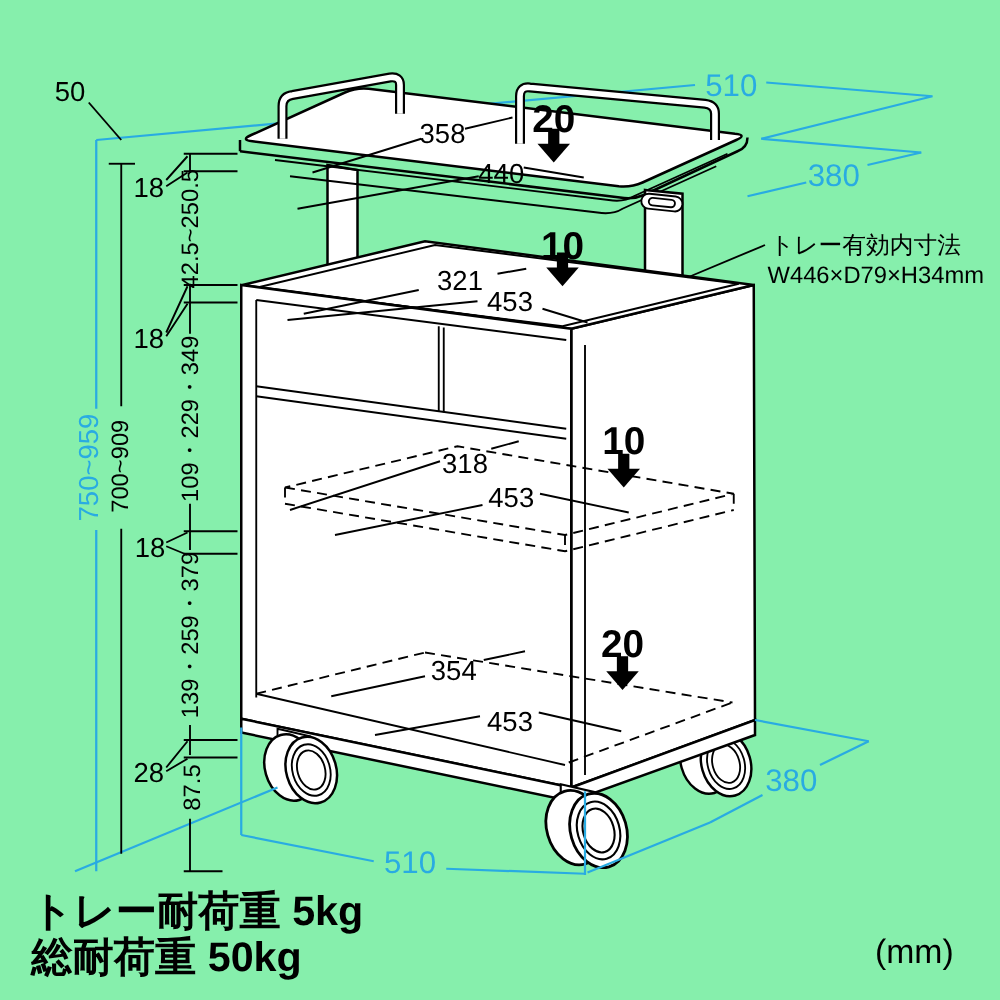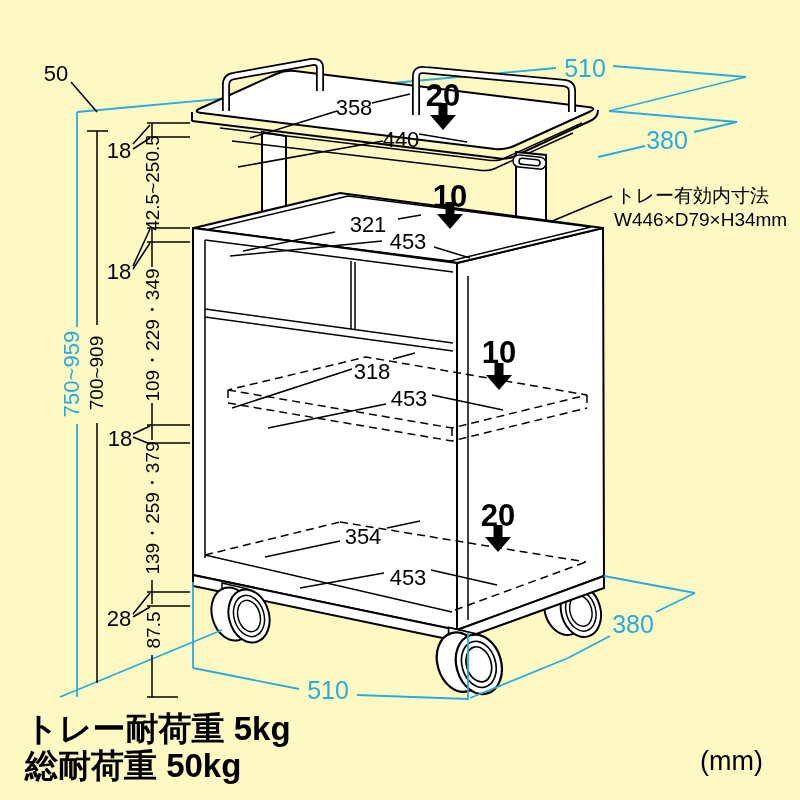--- a/index.html
+++ b/index.html
@@ -1,16 +1,16 @@
 <!DOCTYPE html>
 <html><head>
 <meta charset="utf-8">
 <style>
   html,body{margin:0;padding:0;background:#ffffff;}
-  .stage{width:800px;height:800px;background:#fef9c3;position:relative;overflow:hidden;}
+  .stage{width:800px;height:800px;background:#86efac;position:relative;overflow:hidden;}
   svg{display:block;}
   text{font-family:"Liberation Sans","DejaVu Sans",sans-serif;fill:#000;}
   .dim{font-size:22px;}
   .dimv{font-size:19px;}
   .cyt{font-size:25px;fill:#29ABE2;}
   .cytv{font-size:22px;fill:#29ABE2;}
   .arrlab{font-size:31px;font-weight:bold;}
   .note{font-size:19px;}
   .footer{font-size:33px;font-weight:bold;}
   .unit{font-size:27px;}

